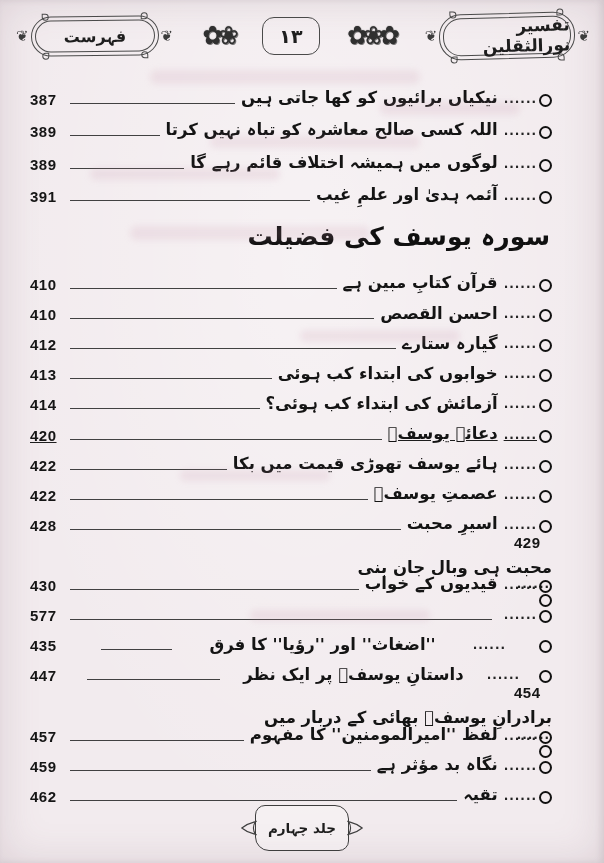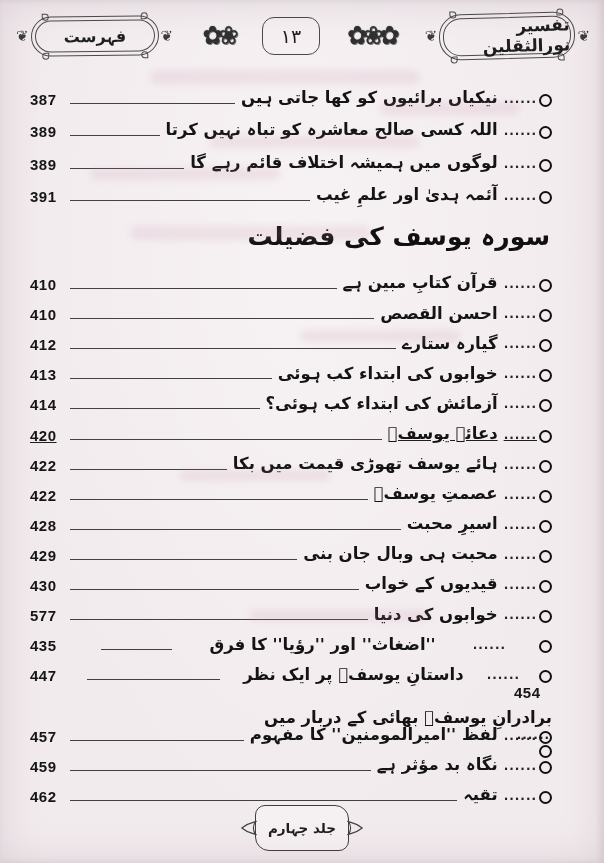--- a/index.html
+++ b/index.html
@@ -36,21 +36,21 @@
   .corner.bl{bottom:-4px;left:10px;transform:rotate(180deg)}
   .corner.br{bottom:-4px;right:10px;transform:rotate(-90deg)}
   .flourish{font-size:15px;color:#3c3c3c;line-height:1;margin:0 2px;}
   .side-wrap{display:flex;align-items:center;}
   .cart-left{width:128px;height:40px;transform:rotate(-.8deg);}
   .cart-right{width:136px;height:46px;transform:rotate(-1.6deg);}
   .cart-right .inner{font-size:17px;}
   .pagebox{
     position:relative;border:1.4px solid var(--border);border-radius:12px;
     width:58px;height:38px;display:flex;align-items:center;justify-content:center;
-    font-weight:400;font-size:19px;
+    font-weight:700;font-size:19px;
   }
   .ornament{
     font-size:24px;letter-spacing:-4px;color:#303030;line-height:1;white-space:nowrap;
     text-shadow:0 0 1px #303030, 1px 1px 0 rgba(48,48,48,.6);
     transform:scaleY(1.05);
   }
   
   .toc{padding:14px 52px 0 30px;}
   .row{display:flex;align-items:flex-end;}
   .num{
@@ -235,40 +235,39 @@
     </div>
 
     <div class="row" style="height: 30.1px;">
       <span class="num">428</span>
       <span class="leader"></span>
       <span class="title">اسیرِ محبت</span>
       <span class="dots">......</span>
       <span class="bullet"></span>
     </div>
 
-    <div class="row" style="height: 30.1px;">
+    <div class="row" style="height: 30.1px; flex-direction: column;">
       <span class="num">429</span>
       <span class="leader"></span>
       <span class="title">محبت ہی وبال جان بنی</span>
       <span class="dots">......</span>
       <span class="bullet"></span>
     </div>
 
     <div class="row" style="height: 30.1px;">
       <span class="num">430</span>
       <span class="leader"></span>
       <span class="title">قیدیوں کے خواب</span>
       <span class="dots">......</span>
       <span class="bullet"></span>
     </div>
 
     <div class="row" style="height: 30.1px;">
       <span class="num">577</span>
       <span class="leader"></span>
-      <span class="title">خوابوں کی دنیا</span>
       <span class="dots">......</span>
       <span class="bullet"></span>
     </div>
 
     <div class="row" style="height: 30.1px; gap: 31px;">
       <span class="num">435</span>
       <span class="leader"></span>
       <span class="title">''اضغاث'' اور ''رؤیا'' کا فرق</span>
       <span class="dots">......</span>
       <span class="bullet"></span>

